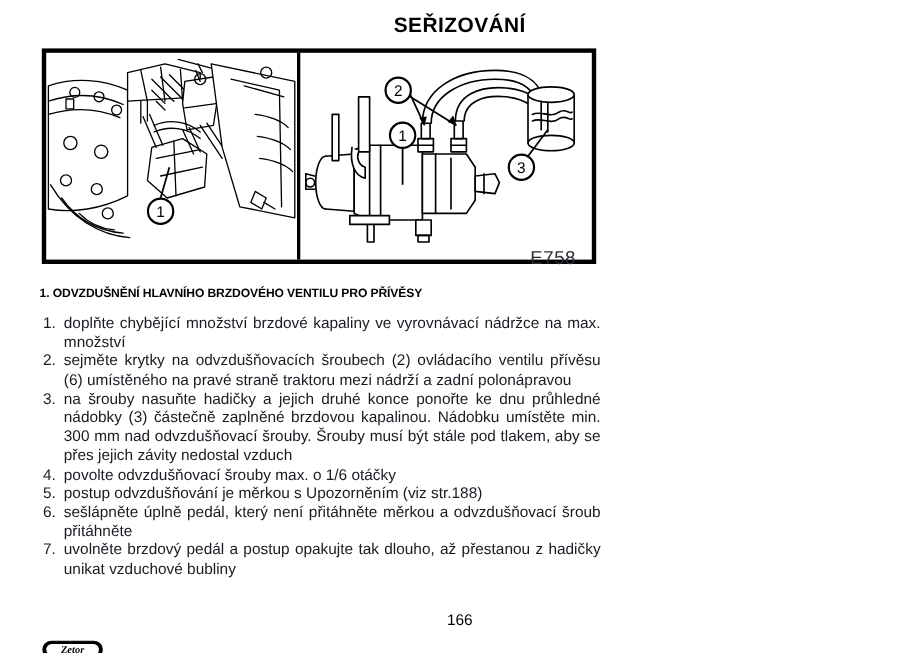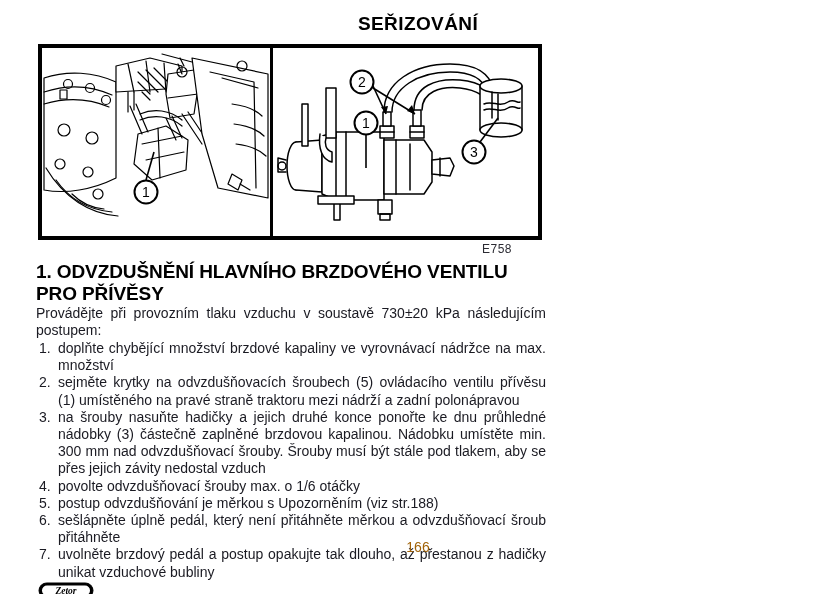--- a/index.html
+++ b/index.html
@@ -54,39 +54,39 @@
     top: 0;
     bottom: 0;
     width: 3px;
     background: #000000;
   }
   .figure-svg { display: block; width: 100%; height: 100%; }
 
   #figure-code {
     position: absolute;
     left: 482px;
-    top: 242px;
-    font-size: 12px;
+    top: 225px;
+    font-size: 17px;
     letter-spacing: 0.5px;
     color: #2b2b33;
   }
 
   
   #content {
     position: absolute;
     left: 36px;
     top: 261px;
     width: 510px;
   }
   #section-heading {
-    font-size: 19px;
+    font-size: 11px;
     font-weight: bold;
     color: #000000;
     letter-spacing: -0.1px;
-    margin-bottom: 0;
+    margin-bottom: 12px;
   }
   #intro-paragraph {
     font-size: 14px;
     line-height: 17px;
     text-align: justify;
     margin-bottom: 1px;
   }
   #steps-list {
     list-style: none;
     margin: 0;
@@ -114,25 +114,25 @@
   #footer-logo {
     position: absolute;
     left: 38px;
     top: 580px;
     width: 56px;
     height: 21px;
   }
   #page-number {
     position: absolute;
     left: 0;
-    top: 539px;
+    top: 555px;
     width: 836px;
     text-align: center;
     font-size: 14px;
-    color: #a16207;
+    color: #000000;
   }
 </style>
 </head>
 <body>
 
 <div id="page-title">SEŘIZOVÁNÍ</div>
 
 <div id="figure-block">
 
   <div class="figure-panel" id="figure-panel-left">
@@ -283,30 +283,29 @@
       </g>
     </svg>
   </div>
 </div>
 
 <div id="figure-code">E758</div>
 
 <div id="content">
   <div id="section-heading">1. ODVZDUŠNĚNÍ HLAVNÍHO BRZDOVÉHO VENTILU PRO PŘÍVĚSY</div>
 
-  <div id="intro-paragraph">Provádějte při provozním tlaku vzduchu v soustavě 730±20 kPa následujícím postupem:</div>
 
   <ol id="steps-list">
     <li class="step-item">
       <span class="step-number">1.</span>
       <span class="step-text">doplňte chybějící množství brzdové kapaliny ve vyrovnávací nádržce na max. množství</span>
     </li>
     <li class="step-item">
       <span class="step-number">2.</span>
-      <span class="step-text">sejměte krytky na odvzdušňovacích šroubech (5) ovládacího ventilu přívěsu (1) umístěného na pravé straně traktoru mezi nádrží a zadní polonápravou</span>
+      <span class="step-text">sejměte krytky na odvzdušňovacích šroubech (2) ovládacího ventilu přívěsu (6) umístěného na pravé straně traktoru mezi nádrží a zadní polonápravou</span>
     </li>
     <li class="step-item">
       <span class="step-number">3.</span>
       <span class="step-text">na šrouby nasuňte hadičky a jejich druhé konce ponořte ke dnu průhledné nádobky (3) částečně zaplněné brzdovou kapalinou. Nádobku umístěte min. 300 mm nad odvzdušňovací šrouby. Šrouby musí být stále pod tlakem, aby se přes jejich závity nedostal vzduch</span>
     </li>
     <li class="step-item">
       <span class="step-number">4.</span>
       <span class="step-text">povolte odvzdušňovací šrouby max. o 1/6 otáčky</span>
     </li>
     <li class="step-item">

